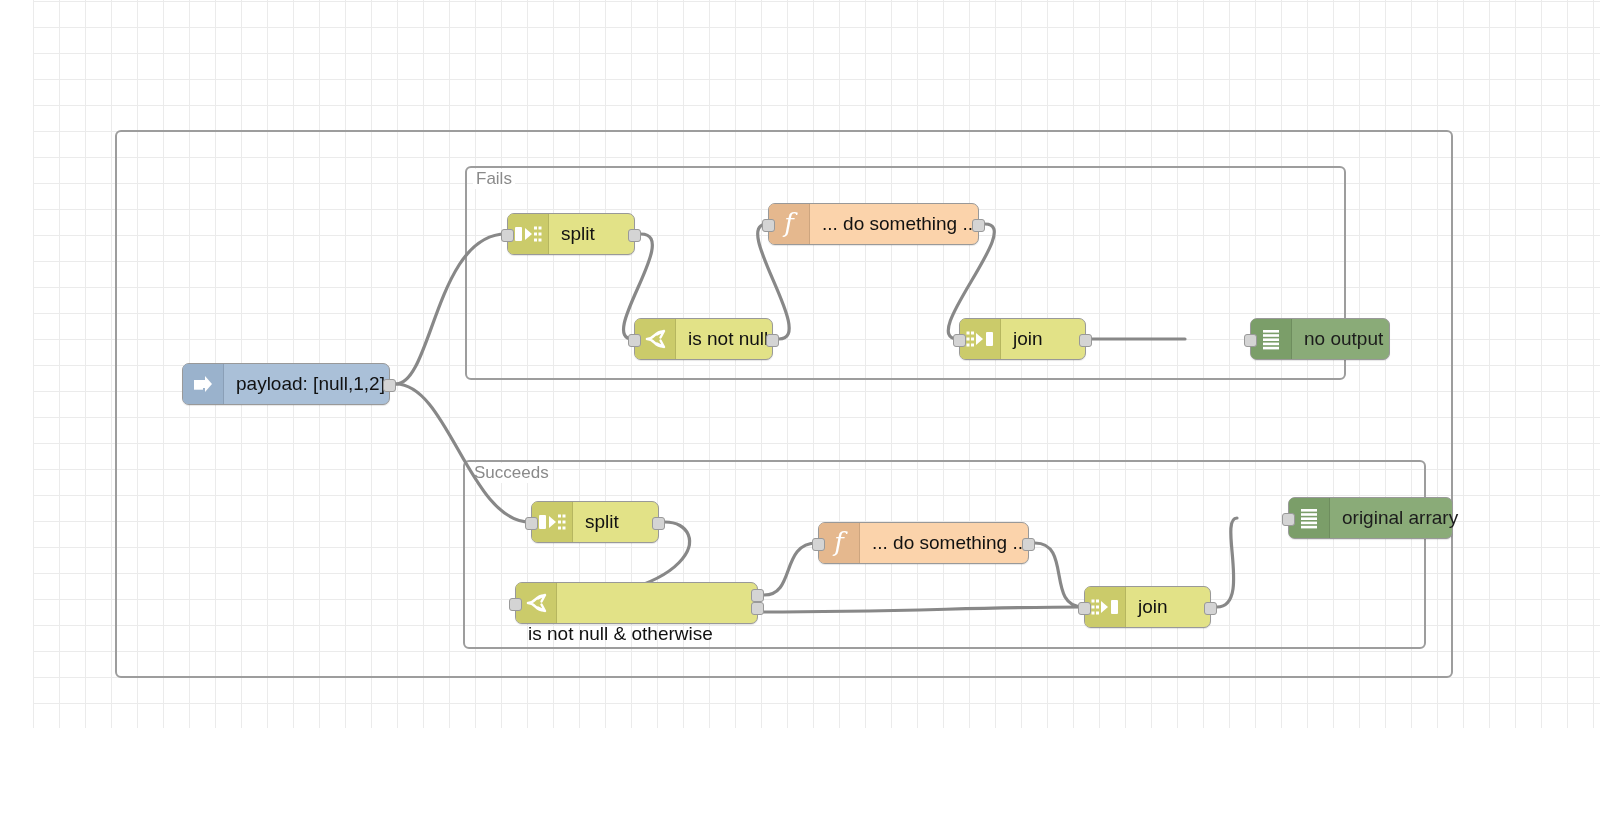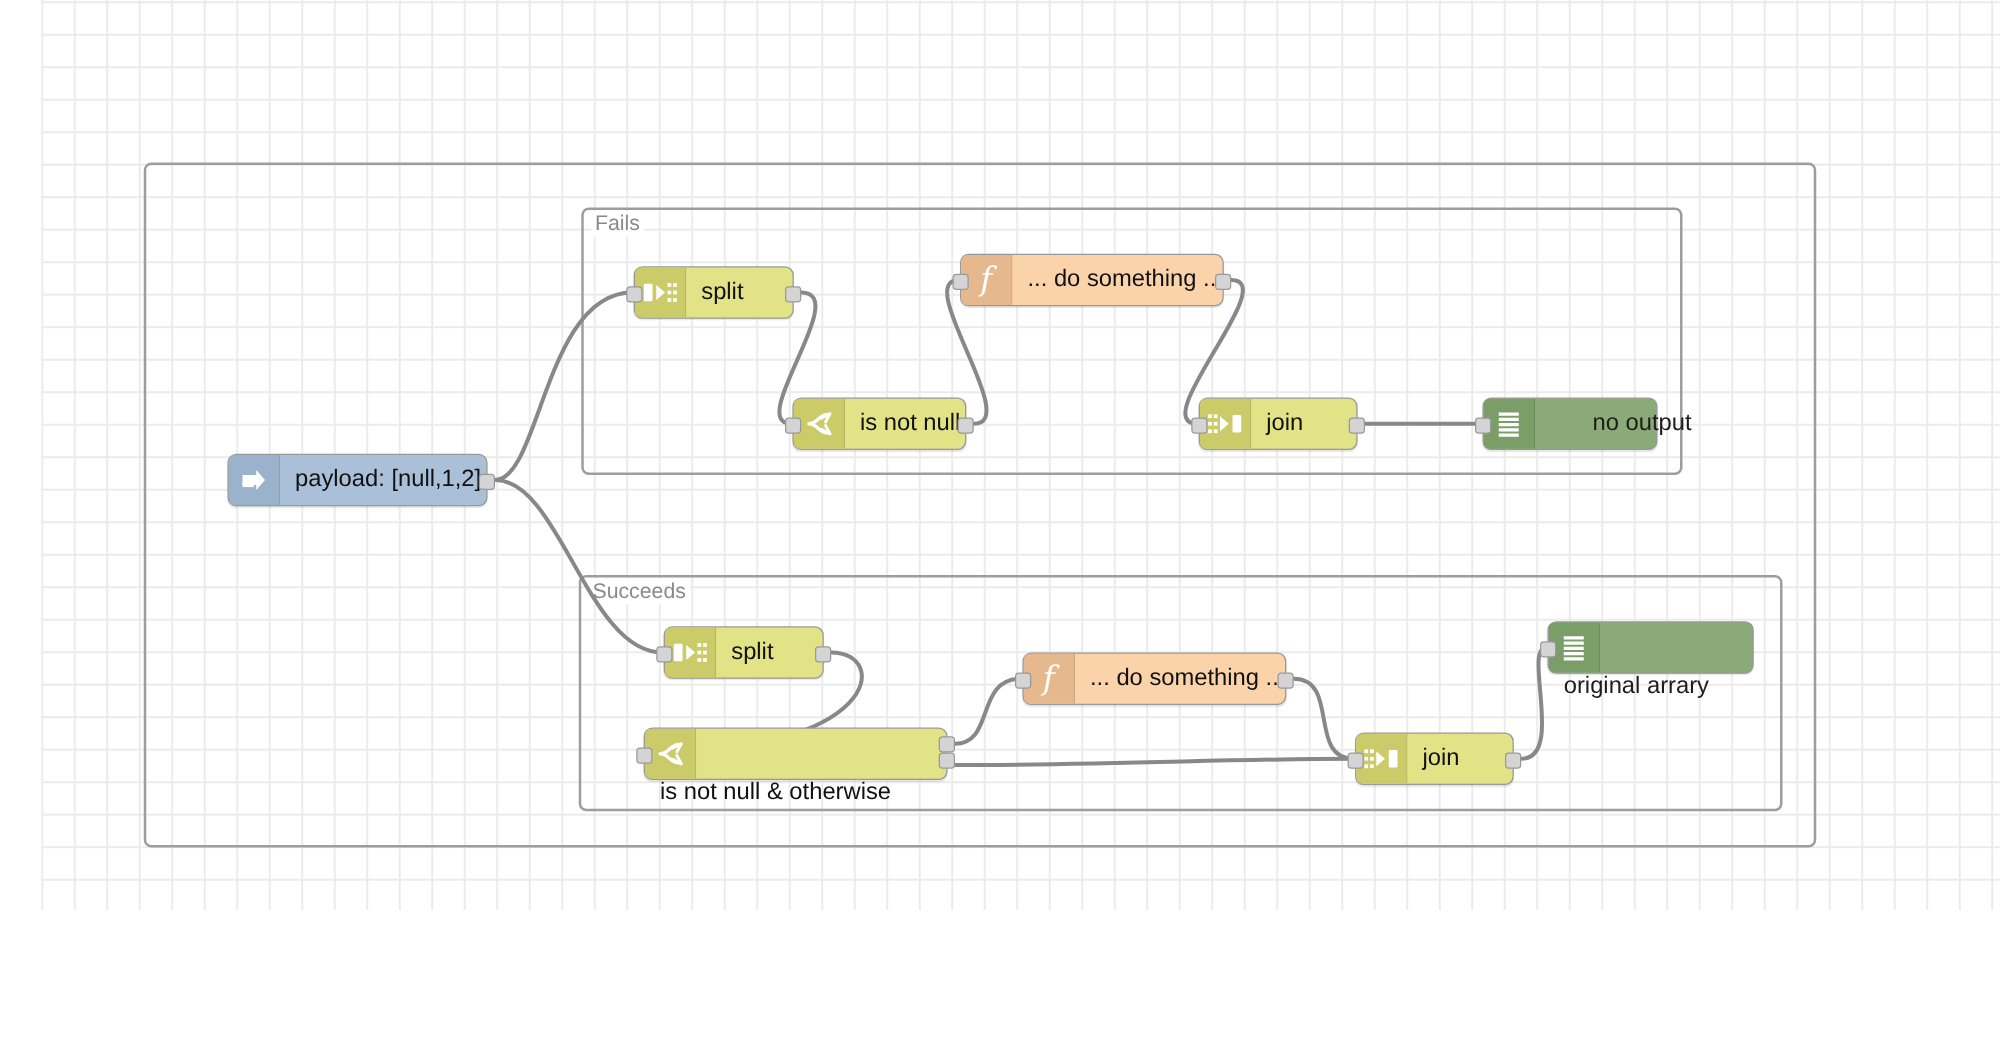--- a/index.html
+++ b/index.html
@@ -201,21 +201,21 @@
             <rect x="0.5" y="15.5" width="3" height="3" fill="#ffffff"></rect>
             <rect x="5" y="15.5" width="3" height="3" fill="#ffffff"></rect>
             <path d="M10 5 l7 6 l-7 6 z" fill="#ffffff"></path>
             <rect x="20" y="4" width="7" height="14" rx="1" fill="#ffffff"></rect>
           </svg>
         </div>
         <div class="node-label">join</div>
         <div class="port in" style="top: 14.5px;"></div>
         <div class="port out" style="top: 14.5px;"></div>
       </div>
-      <div class="node n-green" style="left: 1186px; top: 318px; width: 140px; height: 42px; gap: 34px;">
+      <div class="node n-green" style="left: 1250px; top: 318px; width: 140px; height: 42px;">
         <div class="node-icon-panel">
           <svg class="ic" width="24" height="24" viewBox="0 0 24 24">
             <rect x="4" y="3" width="16" height="2.6" fill="#ffffff"></rect>
             <rect x="4" y="7.2" width="16" height="2.6" fill="#ffffff"></rect>
             <rect x="4" y="11.4" width="16" height="2.6" fill="#ffffff"></rect>
             <rect x="4" y="15.6" width="16" height="2.6" fill="#ffffff"></rect>
             <rect x="4" y="19.8" width="16" height="2.6" fill="#ffffff"></rect>
           </svg>
         </div>
         <div class="node-label">no output</div>
@@ -271,21 +271,21 @@
             <rect x="0.5" y="15.5" width="3" height="3" fill="#ffffff"></rect>
             <rect x="5" y="15.5" width="3" height="3" fill="#ffffff"></rect>
             <path d="M10 5 l7 6 l-7 6 z" fill="#ffffff"></path>
             <rect x="20" y="4" width="7" height="14" rx="1" fill="#ffffff"></rect>
           </svg>
         </div>
         <div class="node-label">join</div>
         <div class="port in" style="top: 14.5px;"></div>
         <div class="port out" style="top: 14.5px;"></div>
       </div>
-      <div class="node n-green" style="left: 1238px; top: 497px; width: 165px; height: 42px; flex-direction: column;">
+      <div class="node n-green" style="left: 1288px; top: 497px; width: 165px; height: 42px;">
         <div class="node-icon-panel">
           <svg class="ic" width="24" height="24" viewBox="0 0 24 24">
             <rect x="4" y="3" width="16" height="2.6" fill="#ffffff"></rect>
             <rect x="4" y="7.2" width="16" height="2.6" fill="#ffffff"></rect>
             <rect x="4" y="11.4" width="16" height="2.6" fill="#ffffff"></rect>
             <rect x="4" y="15.6" width="16" height="2.6" fill="#ffffff"></rect>
             <rect x="4" y="19.8" width="16" height="2.6" fill="#ffffff"></rect>
           </svg>
         </div>
         <div class="node-label">original arrary</div>

